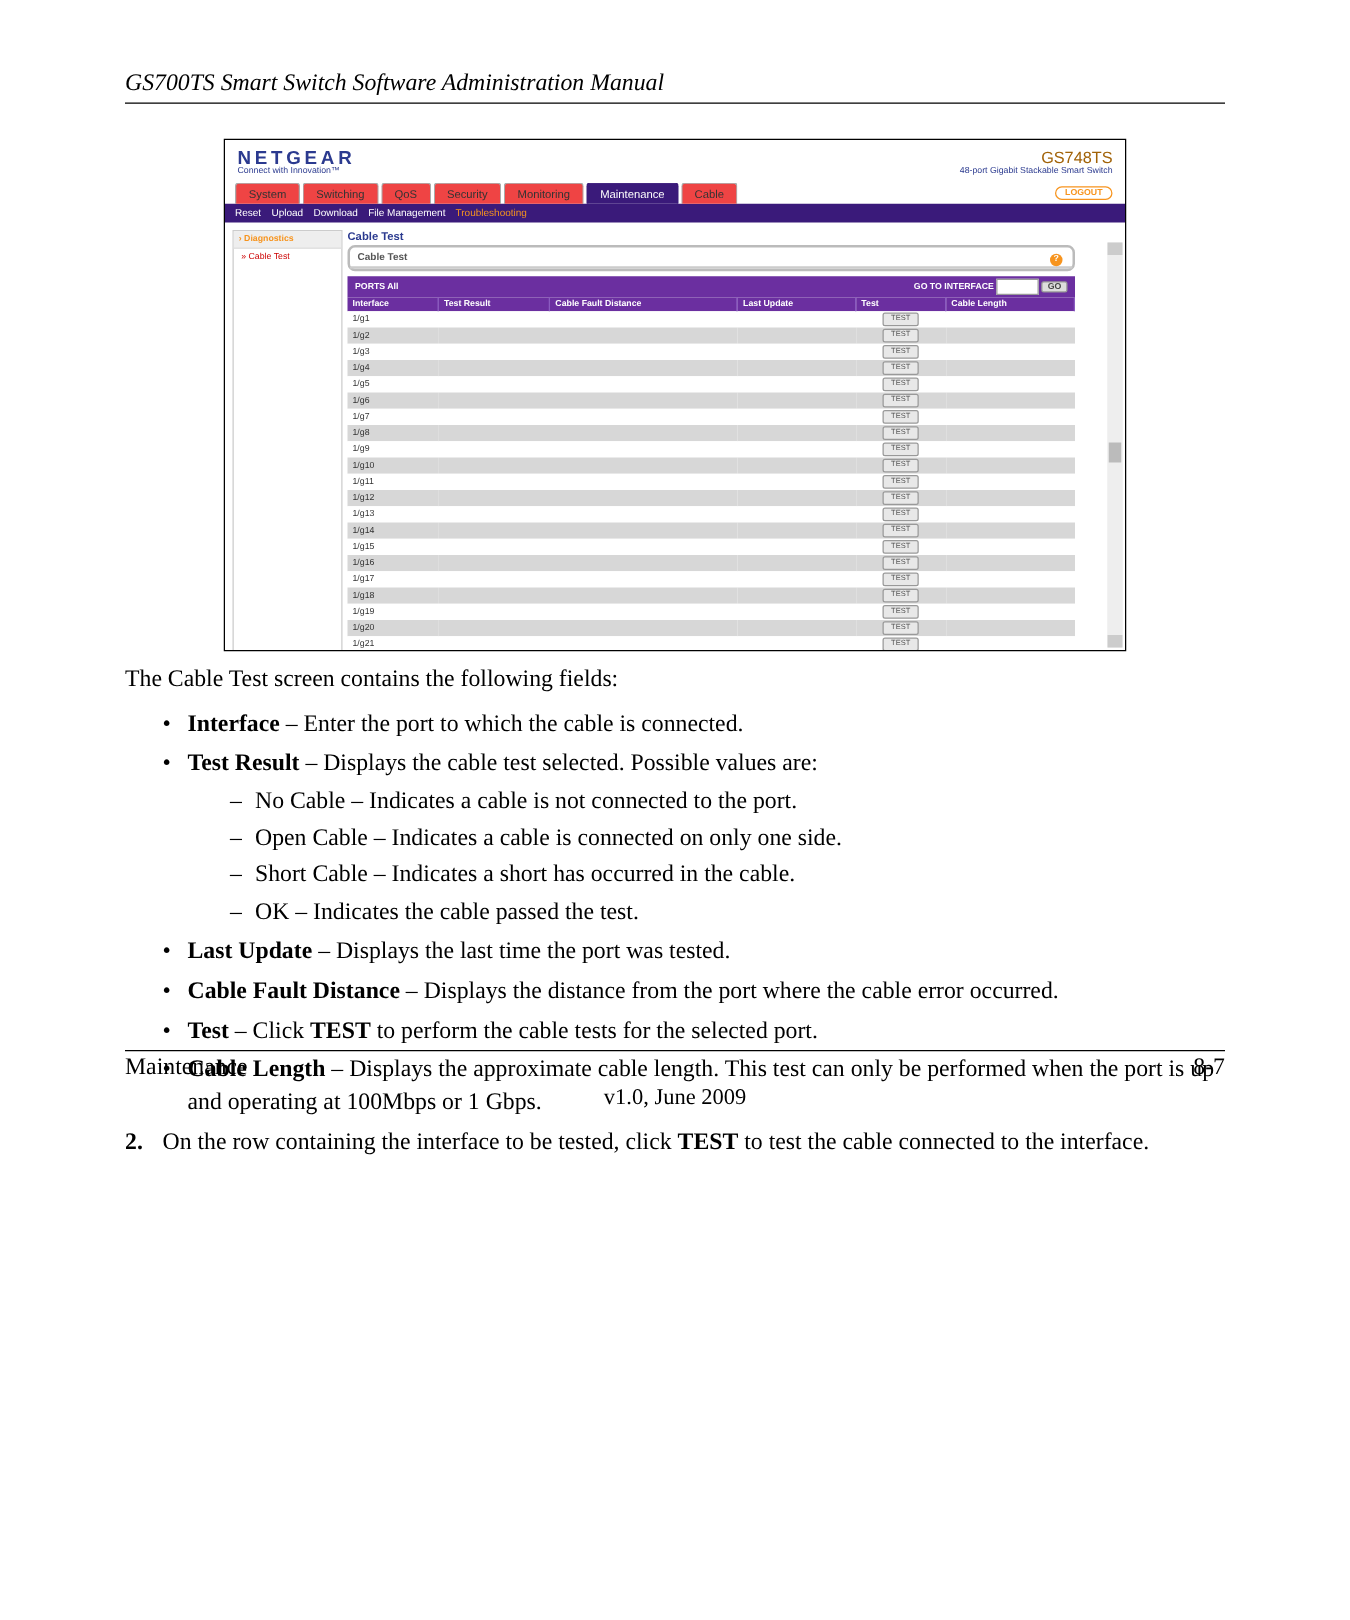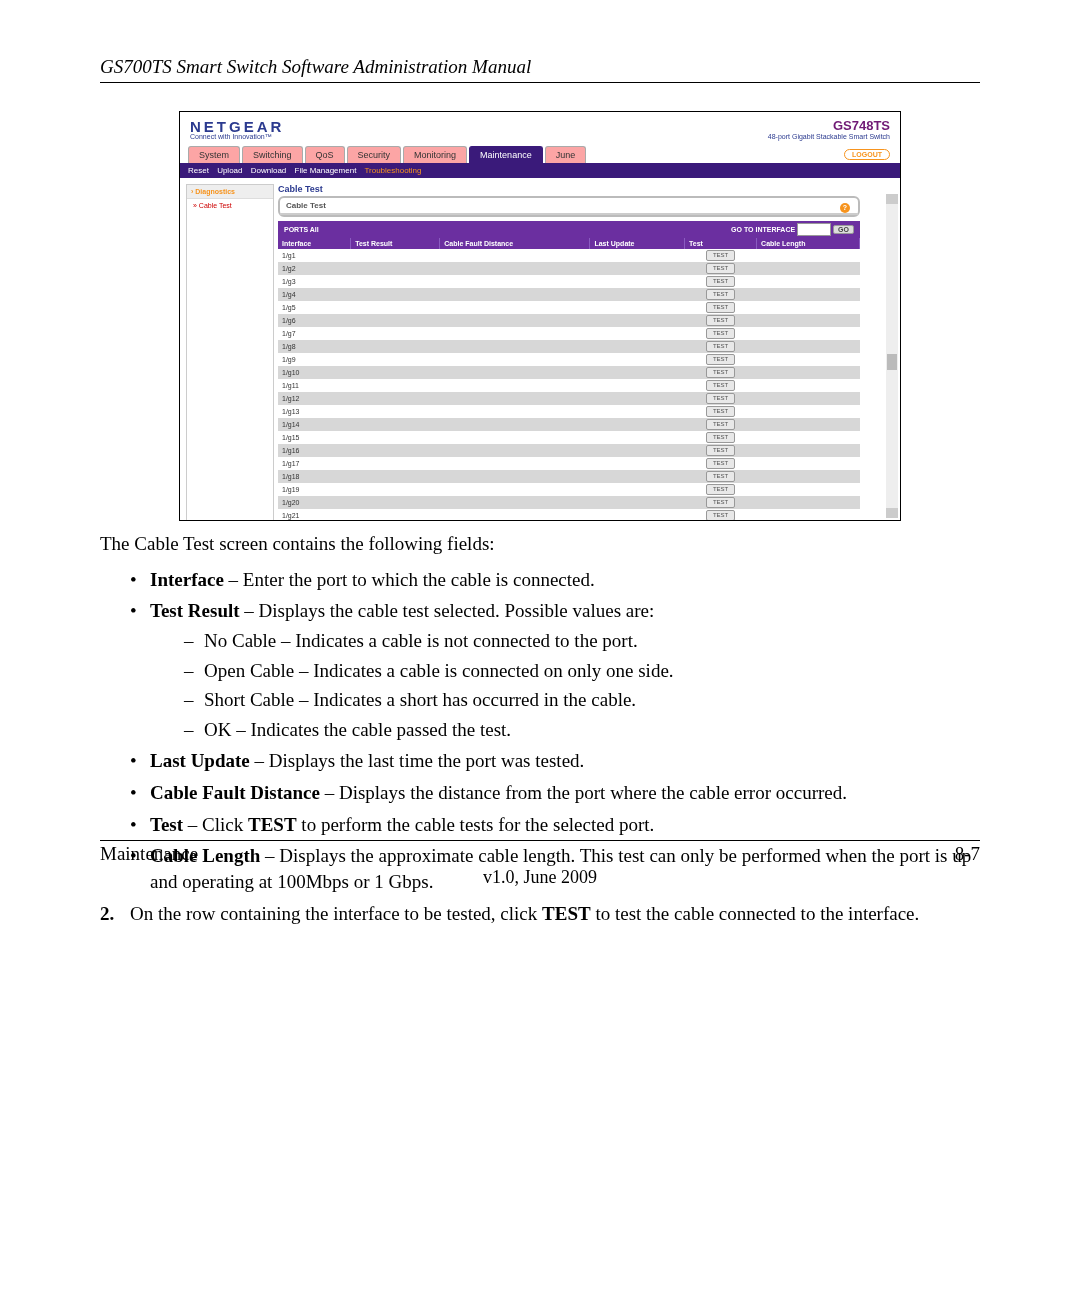--- a/index.html
+++ b/index.html
@@ -4,24 +4,24 @@
 <style>
 html,body{margin:0;padding:0;background:#fff;font-family:"Times New Roman",serif;color:#000}
 .page{width:1080px;height:928px;margin:0 auto;position:relative;box-sizing:border-box;padding:56px 100px 40px 100px}
 .running-head{font-style:italic;font-size:19px;margin-bottom:4px}
 .hr-thin{border:none;border-top:1.5px solid #000;margin:4px 0 28px 0}
 .figure-wrap{border:1px solid #000;width:720px;height:408px;margin:0 auto 10px auto;overflow:hidden;font-family:Verdana,Arial,sans-serif;font-size:8px;color:#333;position:relative;background:#fff}
 .brandbar{display:flex;justify-content:space-between;align-items:center;padding:6px 10px 4px 10px}
 .brand-left .logo{color:#2b3a8f;font-weight:900;font-size:15px;letter-spacing:3px;font-family:Arial,sans-serif}
 .brand-left .tag{color:#2b3a8f;font-size:7px;margin-top:-2px}
 .brand-right{text-align:right}
-.brand-right .model{color:#701a75;font-weight:bold;font-size:13px}
+.brand-right .model{color:#a16207;font-weight:normal;font-size:13px}
 .brand-right .sub{color:#2b3a8f;font-size:7px}
 .tabs{display:flex;align-items:center;margin:2px 0 0 8px}
-.tab{border:1px solid #aaa;border-bottom:none;background:#fca5a5;padding:3px 10px;margin-right:2px;border-radius:3px 3px 0 0;color:#333;font-size:9px}
+.tab{border:1px solid #aaa;border-bottom:none;background:#ef4444;padding:3px 10px;margin-right:2px;border-radius:3px 3px 0 0;color:#333;font-size:9px}
 .tab.active{background:#3a1a7a;color:#fff;border-color:#3a1a7a}
 .logout{margin-left:auto;margin-right:10px;border:1px solid #f7941e;color:#f7941e;border-radius:8px;padding:1px 7px;font-size:7px;font-weight:bold}
 .subnav{background:#3a1a7a;color:#fff;padding:3px 8px;font-size:8px}
 .subnav span{margin-right:6px}
 .subnav .sel{color:#f7941e}
 .body-area{display:flex}
 .leftnav{width:86px;border:1px solid #ccc;margin:6px 0 0 6px;background:#fff}
 .leftnav .hd{background:#eee;color:#f7941e;font-weight:bold;padding:3px 4px;border-bottom:1px solid #ddd;font-size:7px}
 .leftnav .itm{color:#c00;padding:3px 6px;font-size:7px}
 .content{flex:1;margin:6px 0 0 0}
@@ -78,21 +78,21 @@
       <div class="sub">48-port Gigabit Stackable Smart Switch</div>
     </div>
   </div>
   <div class="tabs">
     <div class="tab">System</div>
     <div class="tab">Switching</div>
     <div class="tab">QoS</div>
     <div class="tab">Security</div>
     <div class="tab">Monitoring</div>
     <div class="tab active">Maintenance</div>
-    <div class="tab">June</div>
+    <div class="tab">Cable</div>
     <div class="logout">LOGOUT</div>
   </div>
   <div class="subnav">
     <span>Reset</span>
     <span>Upload</span>
     <span>Download</span>
     <span>File Management</span>
     <span class="sel">Troubleshooting</span>
   </div>
   <div class="body-area">

